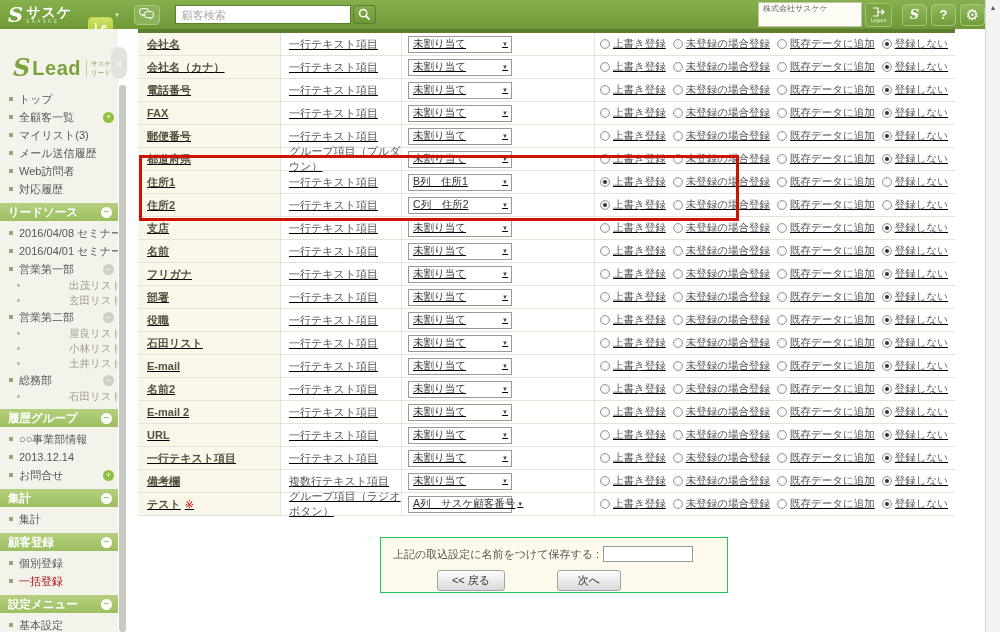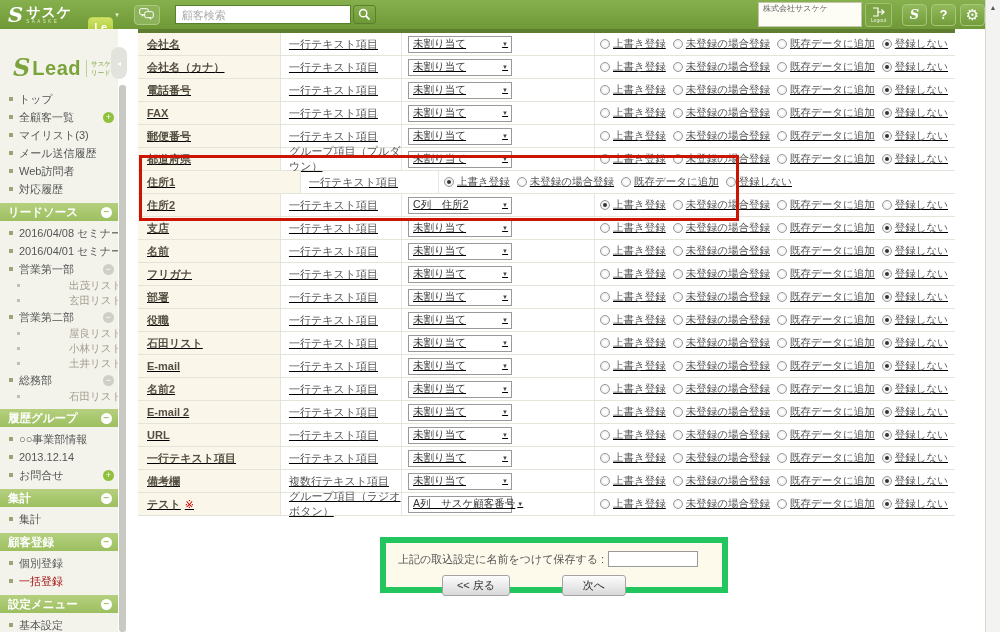--- a/index.html
+++ b/index.html
@@ -93,21 +93,21 @@
           background:radial-gradient(#fff 30%,#ddd); margin-right:3px; flex:none; }
   .rdot.on::after { content:""; position:absolute; left:2px; top:2px; width:4px; height:4px; border-radius:50%; background:#333; }
   .rlbl { font-size:10.5px; white-space:nowrap; }
 
   
   .hibox { position:absolute; left:139px; top:155px; width:600px; height:66px;
            border:3px solid #cb1402; z-index:9; pointer-events:none; }
 
   
   .savebox { position:absolute; left:380px; top:537px; width:348px; height:56px;
-             border:6px solid #22c55e; background:#fdfaec; font-size:11px; color:#555; }
+             border:1px solid #22c55e; background:#fdfaec; font-size:11px; color:#555; }
   .savebox .row1 { display:flex; align-items:center; margin:8px 0 0 12px; }
   .save-input { width:90px; height:16px; border:1px solid #999; background:#fff; margin-left:4px; font-size:11px; padding:0 3px; }
   .fbtn { position:absolute; height:21px; background:linear-gradient(#fdfdfd,#d9d9d9); border:1px solid #a3a3a3;
           border-radius:3px; font-size:11px; color:#333; text-align:center; line-height:19px; cursor:pointer; }
   .fbtn.back { left:56px; top:32px; width:68px; }
   .fbtn.next { left:176px; top:32px; width:64px; }
 </style>
 </head>
 <body>
 
@@ -484,20 +484,26 @@
               <span class="rdot on"></span>
               <span class="rlbl">登録しない</span>
             </span>
           </div>
         </div>
         <div class="trow">
           <div class="c-name">
             <span>住所1</span>
           </div>
           <div class="c-type">一行テキスト項目</div>
+          <div class="c-sel">
+            <div class="selbox">
+              <span class="seltxt">B列　住所1</span>
+              <span class="selarr">▼</span>
+            </div>
+          </div>
           <div class="c-radio">
             <span class="ropt">
               <span class="rdot on"></span>
               <span class="rlbl">上書き登録</span>
             </span>
             <span class="ropt">
               <span class="rdot"></span>
               <span class="rlbl">未登録の場合登録</span>
             </span>
             <span class="ropt">

